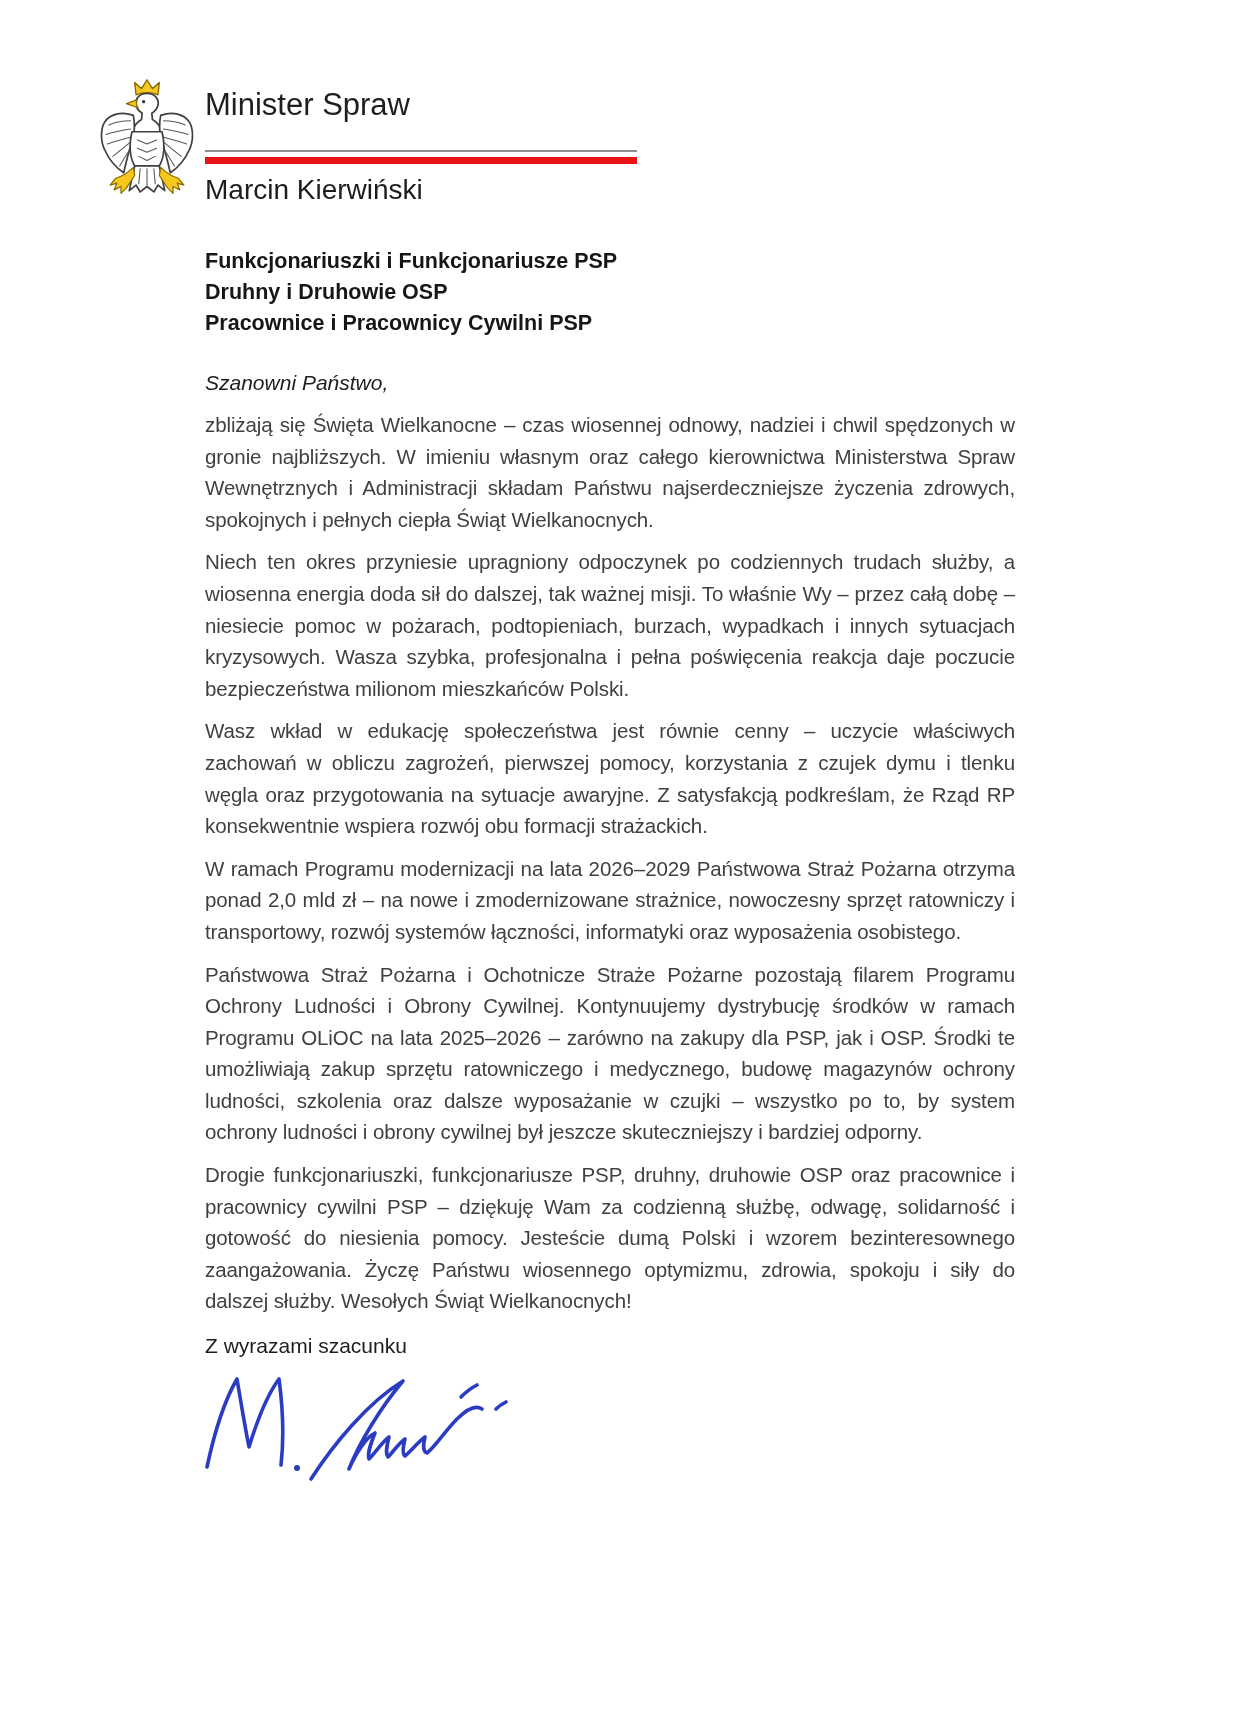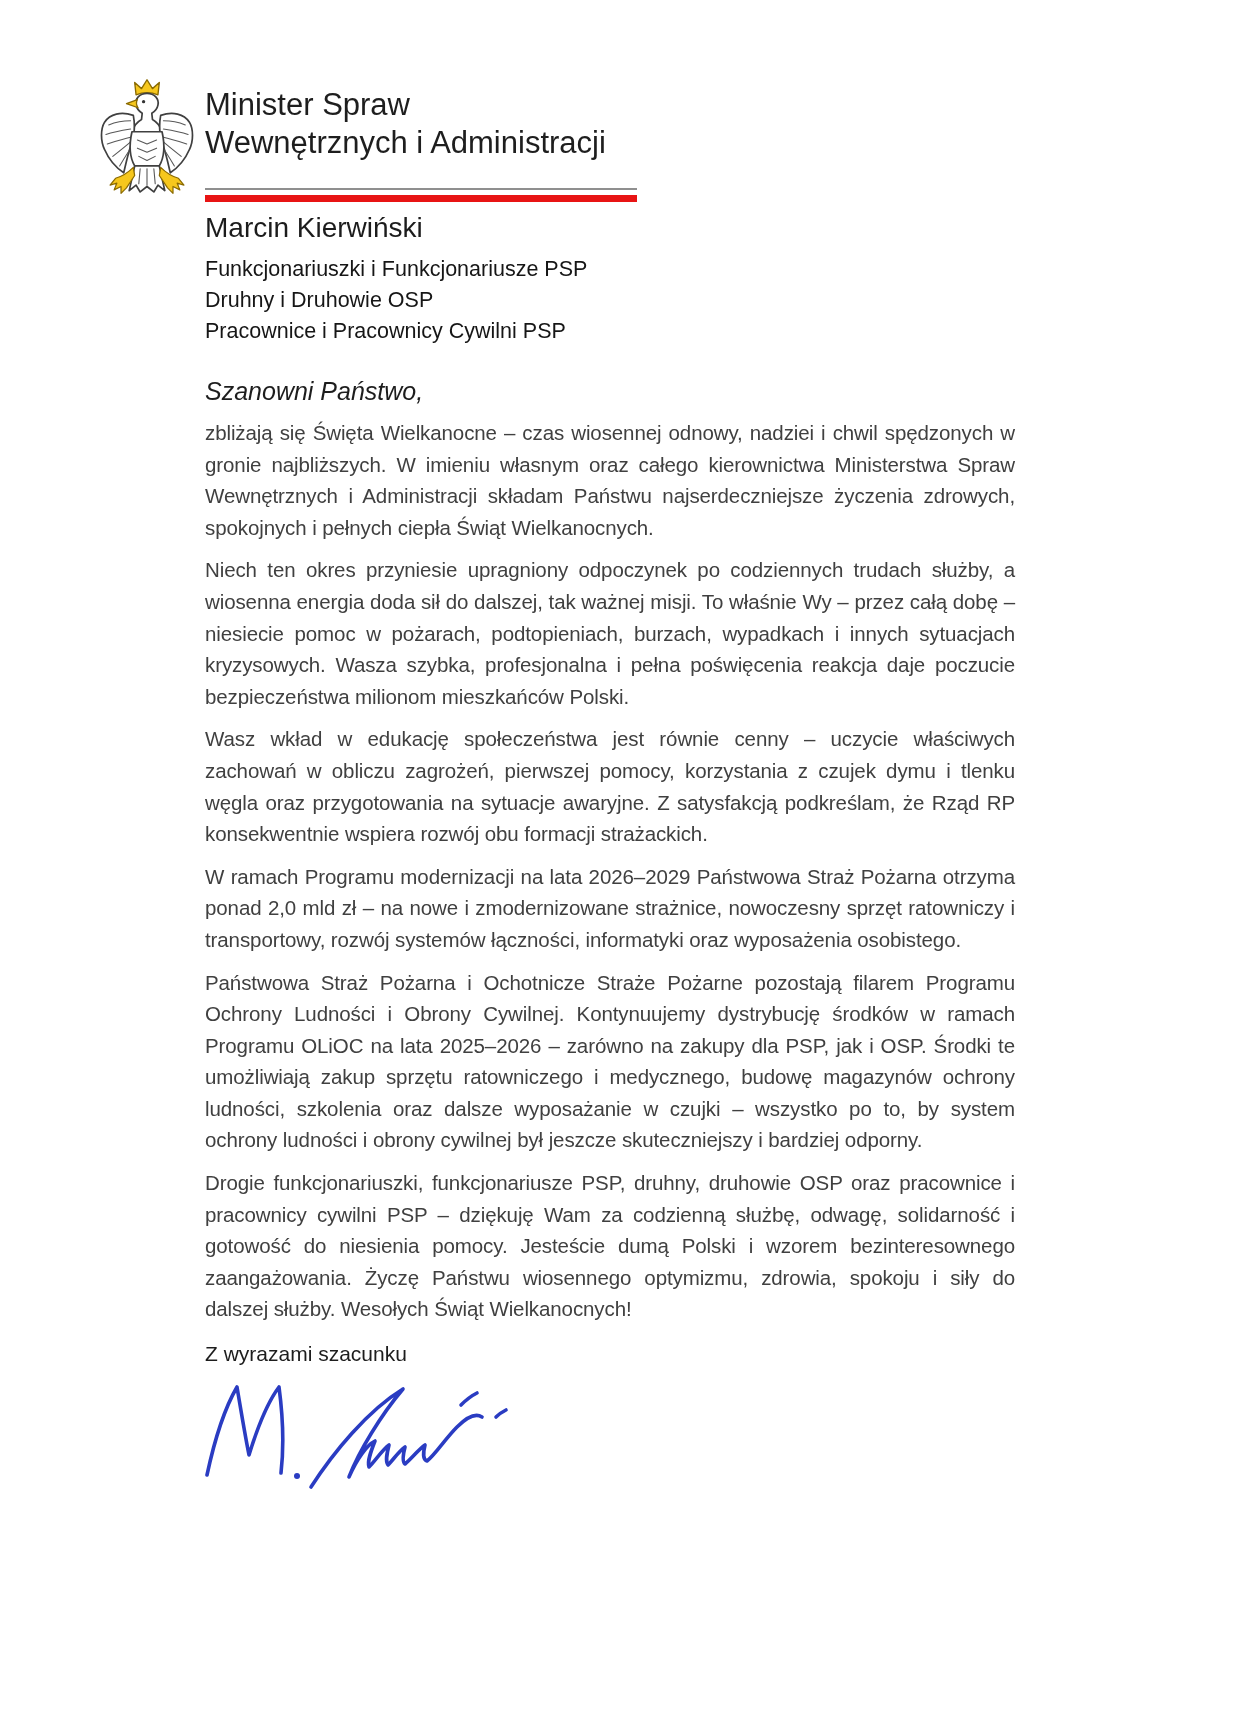--- a/index.html
+++ b/index.html
@@ -34,30 +34,30 @@
   .rules { width: 432px; margin-top: 26px; }
   .rule-gray { height: 2px; background: #8f8f8f; }
   .rule-red  { height: 7px; background: #e81414; margin-top: 5px; }
   .minister {
     margin-top: 12px;
     font-size: 28px;
     line-height: 28px;
     color: #1c1c1c;
   }
   .addressees {
-    margin-top: 12px;
-    font-weight: 400;
+    margin-top: 42px;
+    font-weight: 700;
     font-size: 21.5px;
     line-height: 31px;
     color: #161616;
   }
   .salutation {
     margin: 29px 0 0 0;
     font-style: italic;
-    font-size: 25px;
+    font-size: 21px;
     line-height: 30px;
   }
   p.body-par {
     margin: 11px 0 0 0;
     font-size: 20.5px;
     line-height: 31.6px;
     text-align: justify;
     letter-spacing: -0.1px;
     color: #404040;
   }
@@ -116,21 +116,20 @@
         <path d="M90,132 C98,140 106,145 116,148 L124,158 L114,155 L118,165 L108,160 L108,170 L100,162 C96,156 92,150 88,144 Z" fill="#f6c71d" stroke="#8a6a00" stroke-width="1.8"></path>
       </g>
     </svg>
   </div>
 
   <div class="content">
 
     <header>
       <div class="title">
         <div>Minister Spraw</div>
-        <div>Wewnętrznych i Administracji</div>
       </div>
       <div class="rules">
         <div class="rule-gray"></div>
         <div class="rule-red"></div>
       </div>
       <div class="minister">Marcin Kierwiński</div>
     </header>
 
     <div class="addressees">
       <div>Funkcjonariuszki i Funkcjonariusze PSP</div>

